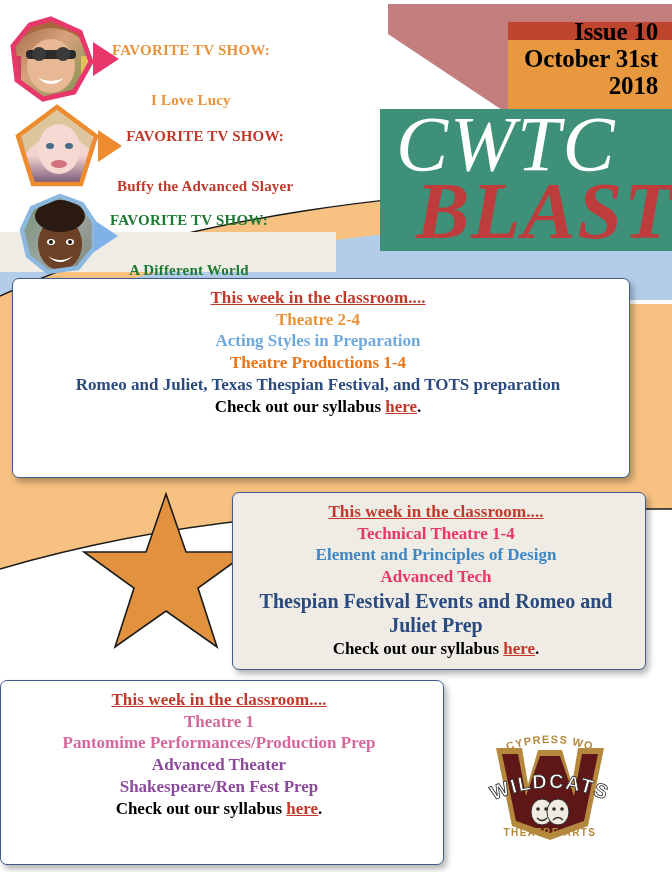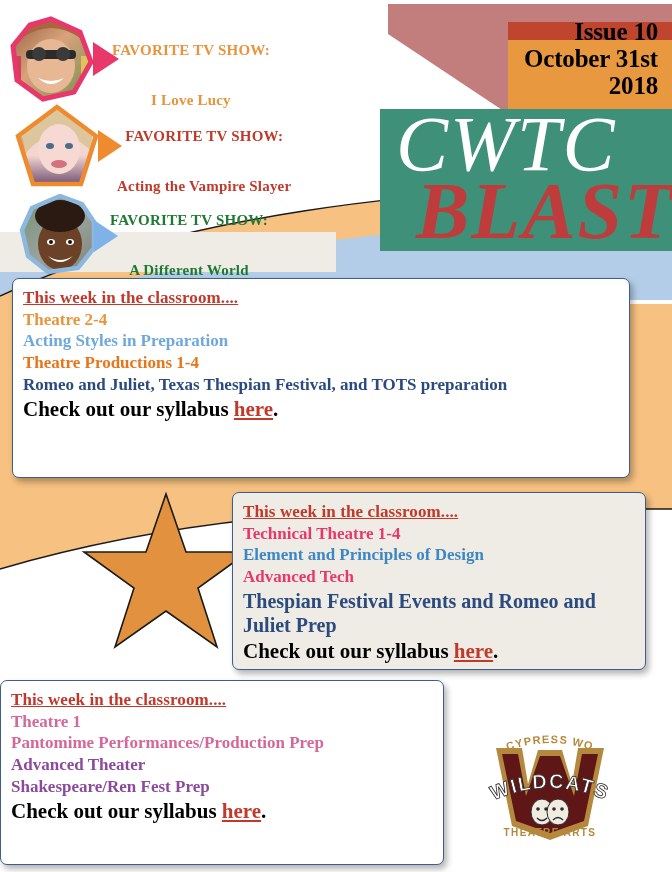--- a/index.html
+++ b/index.html
@@ -49,31 +49,31 @@
   .fav-show{
     font-family:"Liberation Serif", serif;font-weight:bold;font-size:15px;
     line-height:1.45;letter-spacing:0.2px;margin-top:28px;
   }
 
   
   .callout{
     position:absolute;box-sizing:border-box;
     border:1px solid #3f5d8a;border-radius:7px;
     box-shadow:3px 4px 6px rgba(0,0,0,0.30);
-    text-align:left;z-index:9;
+    text-align:center;z-index:9;
     padding:8px 16px 10px 10px;
   }
   .callout .line{
     font-family:"Liberation Serif", serif;font-weight:bold;
     line-height:1.22;margin:1px 0;
   }
   .c-title{
     color:#c0392b;text-decoration:underline;font-size:17px;letter-spacing:0.1px;
   }
-  .c-syl{color:#000000;font-size:21px;}
+  .c-syl{color:#000000;font-size:17px;}
   .c-syl .lnk{color:#c0392b;text-decoration:underline;}
 
   
   .logo{position:absolute;z-index:9;}
 </style>
 </head>
 <body>
 
 <div id="page">
 
@@ -165,21 +165,21 @@
         <ellipse cx="45" cy="60" rx="8" ry="4" fill="#d4717e"></ellipse>
         <path d="M4,20 Q14,40 10,72 L2,72 L2,20 Z" fill="#c9b391"></path>
       </g>
       <polygon points="43,3 82,32 67,80 19,80 4,32" fill="none" stroke="#ee8b2e" stroke-width="4.5"></polygon>
     </svg>
     <svg width="24" height="32" viewBox="0 0 24 32" style="position:absolute;left:84px;top:26px;">
       <polygon points="0,0 24,16 0,32" fill="#ee8b2e"></polygon>
     </svg>
     <div class="fav-text" style="left:103px;top:22px;">
       <div class="fav-label" style="color:#c0392b;text-align:center;">FAVORITE TV SHOW:</div>
-      <div class="fav-show" style="color:#c0392b;text-align:center;">Acting the Vampire Slayer</div>
+      <div class="fav-show" style="color:#c0392b;text-align:center;">Buffy the Advanced Slayer</div>
     </div>
   </div>
 
   <div class="fav-row" style="left:18px;top:190px;width:340px;height:86px;">
     <svg width="84" height="84" viewBox="0 0 84 84" style="position:absolute;left:0;top:0;">
       <defs>
         <clipPath id="clipC">
             <polygon points="42,2 64,10 76,28 76,54 60,74 30,78 10,62 4,36 14,14"></polygon>
           </clipPath>
         <linearGradient id="ph3" x1="0" y1="0" x2="1" y2="1">

